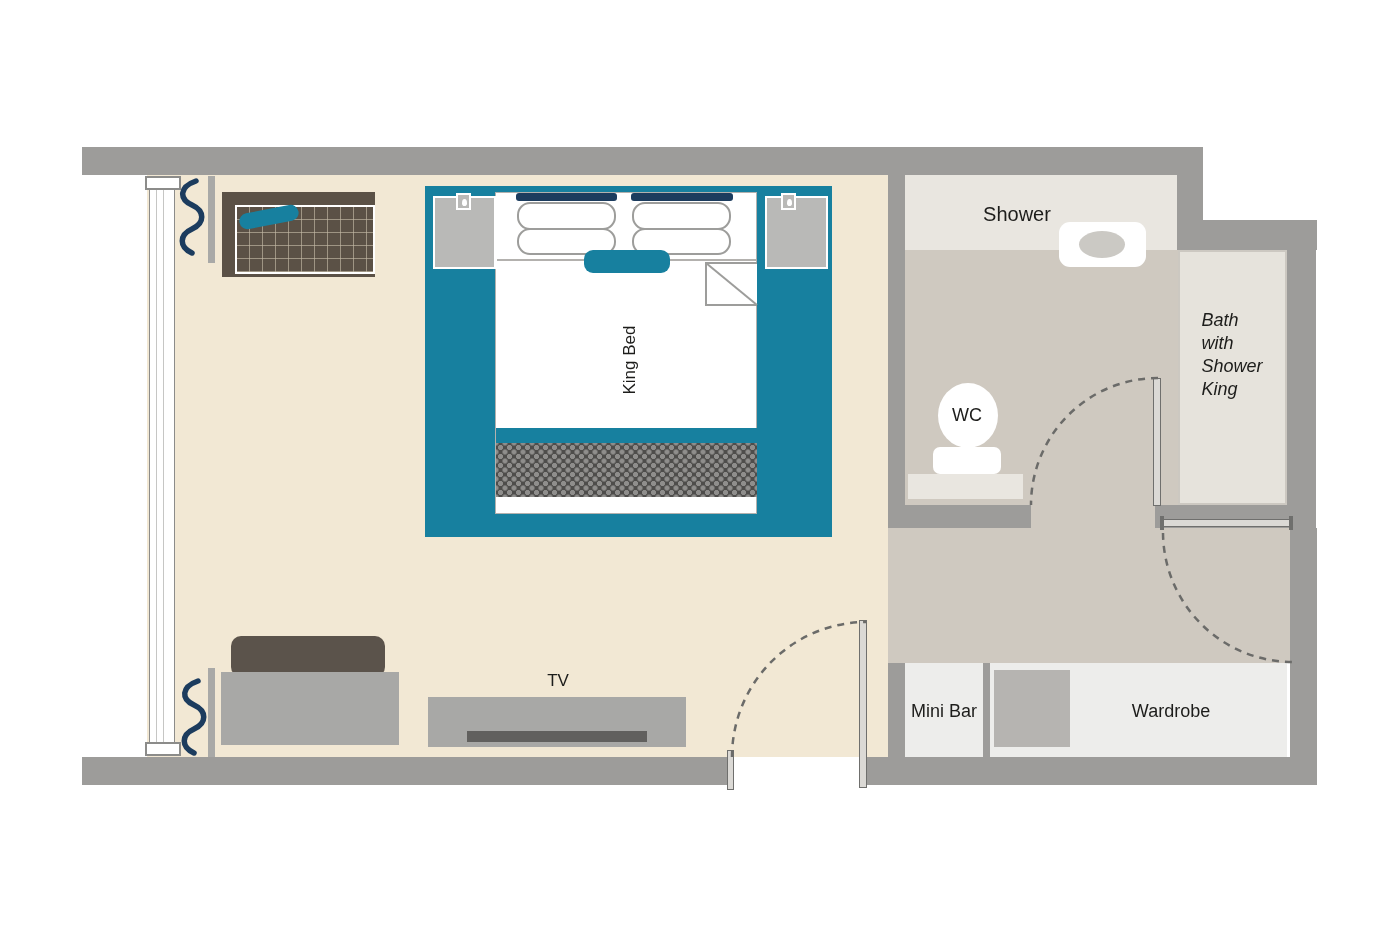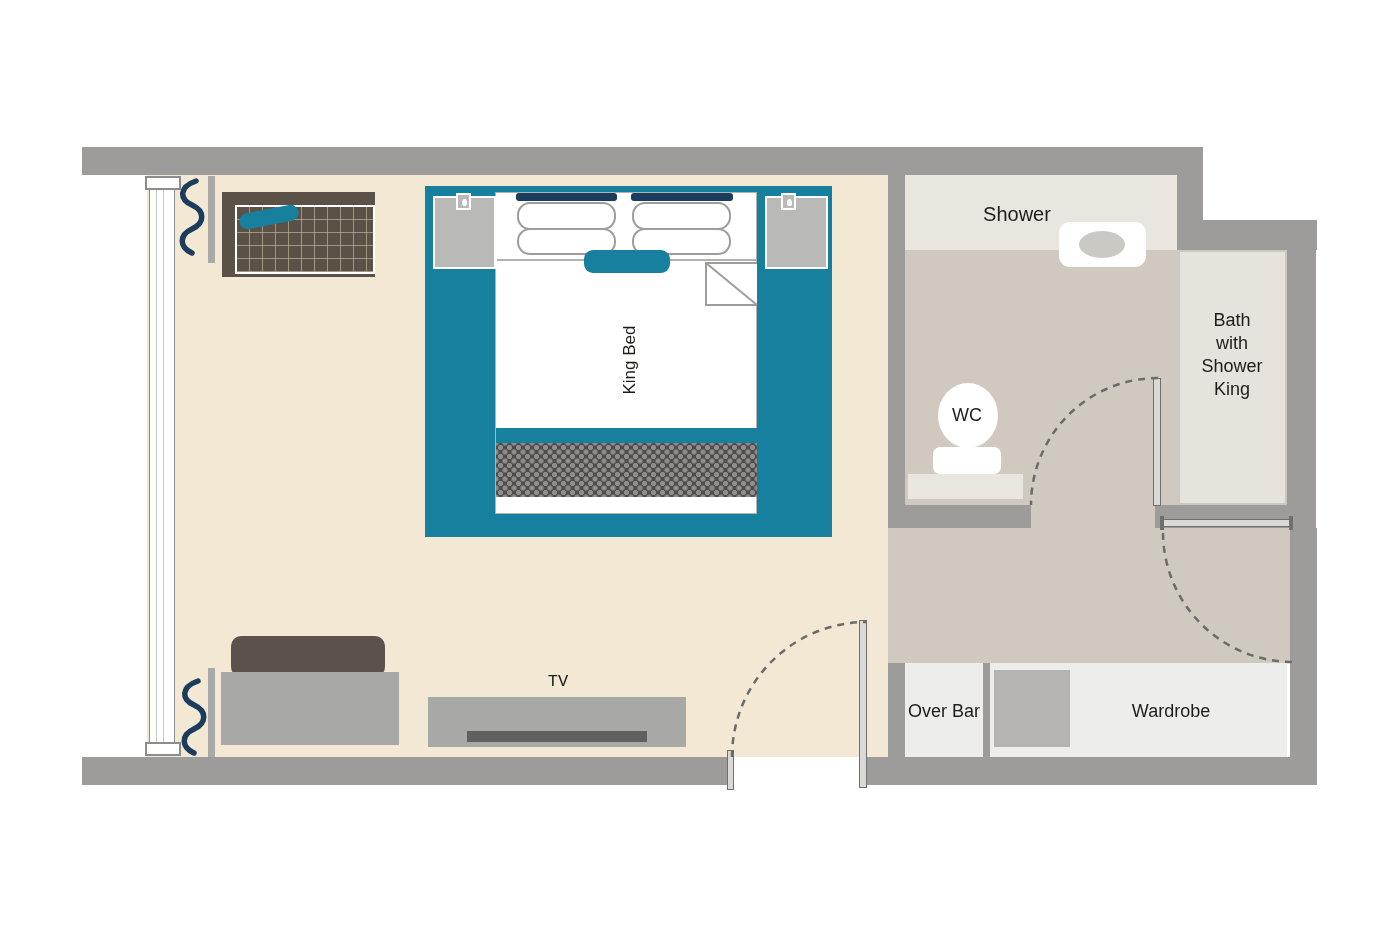--- a/index.html
+++ b/index.html
@@ -140,25 +140,25 @@
   <svg class="overlay" width="1400" height="933" viewBox="0 0 1400 933">
     <path class="dash" d="M1158,378 A127,127 0 0 0 1031,505"></path>
     <path class="dash" d="M1163,533 A130,130 0 0 0 1293,662"></path>
     <path class="dash" d="M732,757 A135,135 0 0 1 866,622"></path>
     <line class="foldline" x1="706" y1="263" x2="757" y2="305"></line>
     <path class="squiggle" d="M196,181 C179,187 179,199 192,205 C205,211 205,223 192,229 C179,235 179,247 192,253"></path>
     <path class="squiggle" d="M198,681 C181,687 181,699 194,705 C207,711 207,723 194,729 C181,735 181,747 194,753"></path>
   </svg>
 
   <div class="label center" style="left:630px;top:360px;font-size:17px;transform:translate(-50%,-50%) rotate(-90deg);">King Bed</div>
-  <div class="label center" style="left:558px;top:681px;font-size:17px;font-family:Liberation Mono, monospace;">TV</div>
+  <div class="label center" style="left:558px;top:681px;font-size:17px;">TV</div>
   <div class="label center" style="left:1017px;top:214px;font-size:20px;">Shower</div>
   <div class="label center" style="left:967px;top:415px;font-size:18px;">WC</div>
-  <div class="label center" style="left:1232px;top:355px;text-align:center;line-height:23px;font-size:18px;">
+  <div class="label center" style="left:1232px;top:355px;text-align:left;line-height:23px;font-size:18px;font-style:italic;">
     <span style="position:static;display:block;">Bath</span>
     <span style="position:static;display:block;">with</span>
     <span style="position:static;display:block;">Shower</span>
     <span style="position:static;display:block;">King</span>
   </div>
-  <div class="label center" style="left:944px;top:711px;">Over Bar</div>
+  <div class="label center" style="left:944px;top:711px;">Mini Bar</div>
   <div class="label center" style="left:1171px;top:711px;">Wardrobe</div>
 
 </div>
 
 </body></html>

